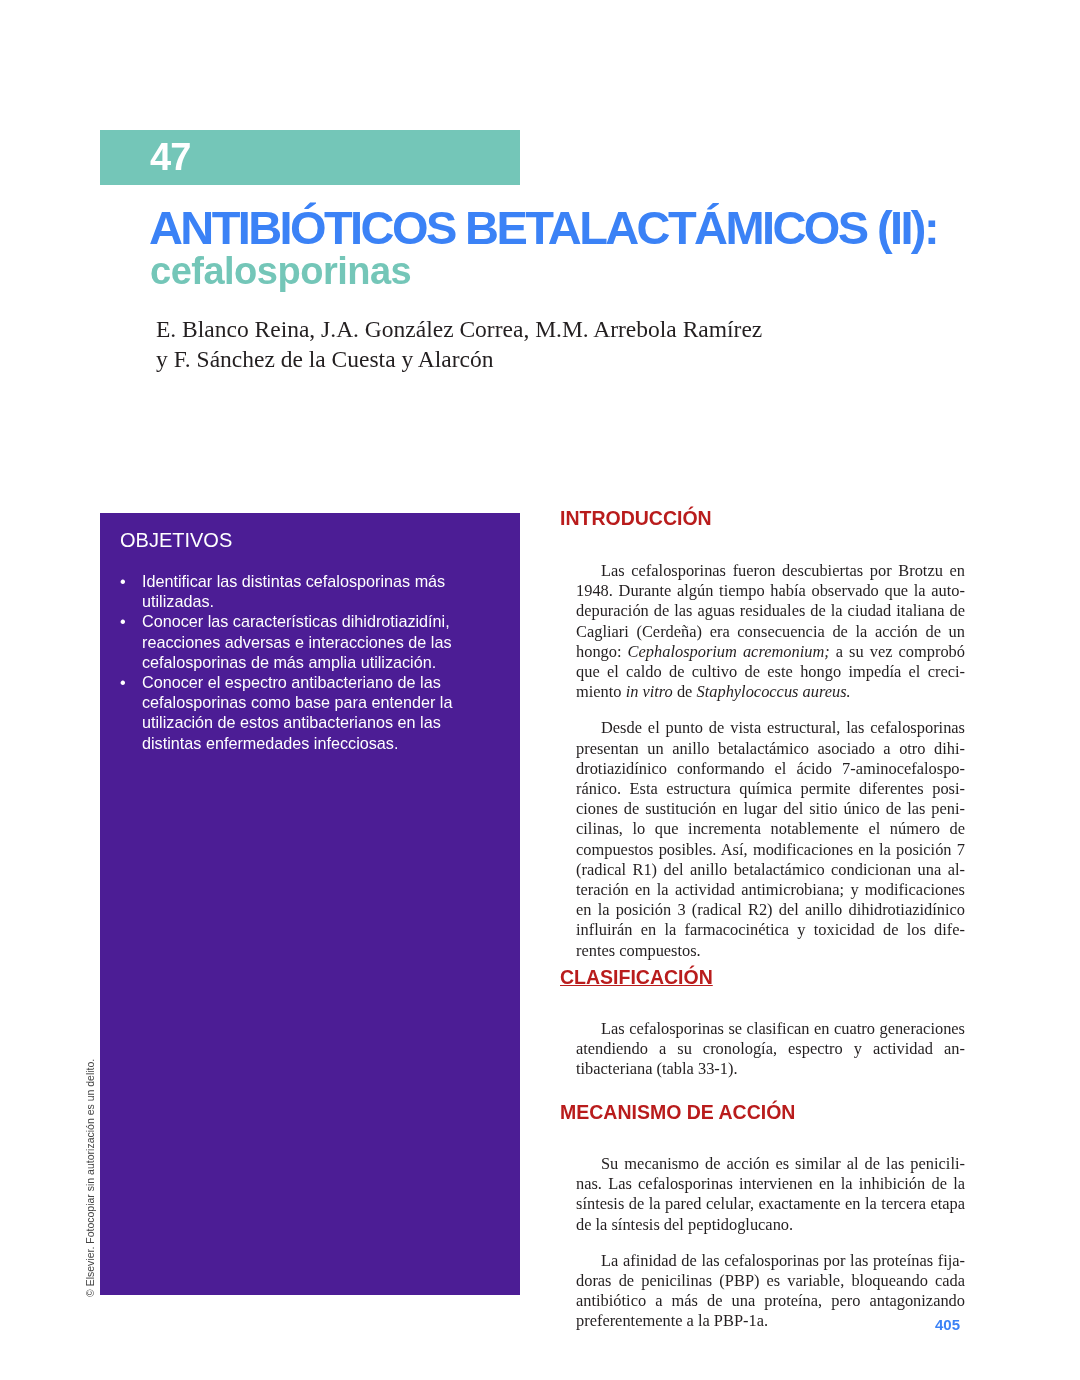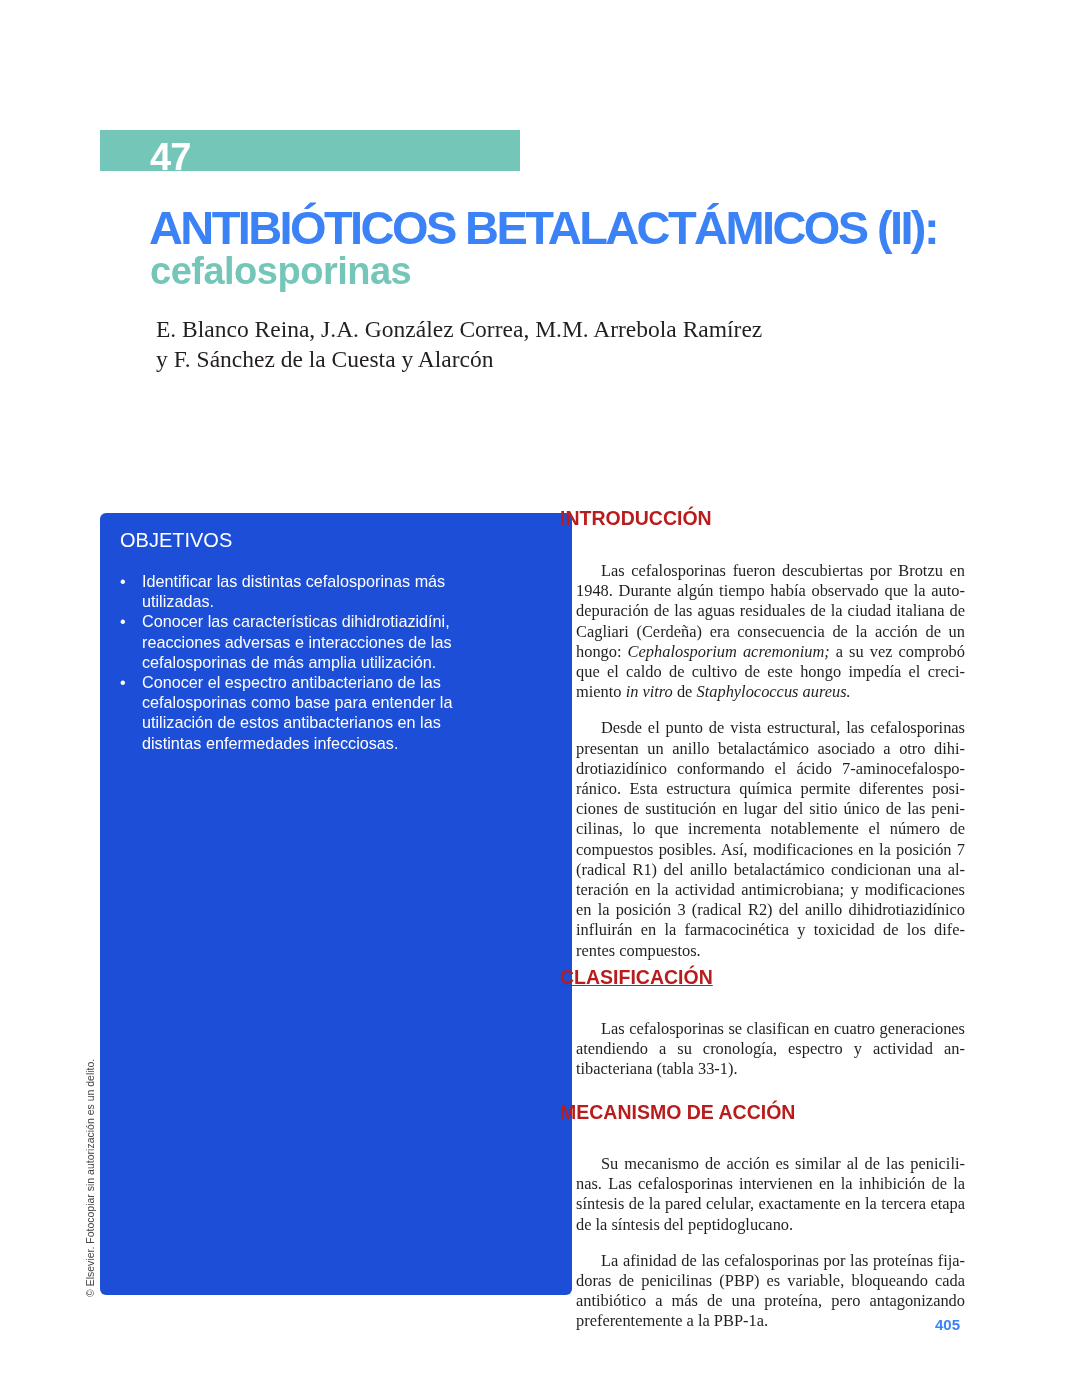--- a/index.html
+++ b/index.html
@@ -2,21 +2,21 @@
 <html><head>
 <meta charset="utf-8">
 <style>
   html, body { margin: 0; padding: 0; }
   body {
     width: 1080px; height: 1380px; position: relative;
     background: #ffffff; overflow: hidden;
     font-family: "Liberation Serif", serif; color: #231f20;
   }
   .chapter-band {
-    position: absolute; left: 100px; top: 130px; width: 420px; height: 41px;
+    position: absolute; left: 100px; top: 130px; width: 420px; height: 55px;
     background: #74c6b8;
   }
   .chapter-num {
     position: absolute; left: 50px; top: 6px;
     font-family: "Liberation Sans", sans-serif; font-weight: bold;
     font-size: 38px; color: #ffffff; letter-spacing: -1px;
   }
   .title-main {
     position: absolute; left: 149px; top: 200px; margin: 0;
     font-family: "Liberation Sans", sans-serif; font-weight: bold;
@@ -25,24 +25,23 @@
   .title-sub {
     position: absolute; left: 150px; top: 250px; margin: 0;
     font-family: "Liberation Sans", sans-serif; font-weight: bold;
     font-size: 38px; letter-spacing: -0.5px; color: #74c6b8; white-space: nowrap;
   }
   .authors {
     position: absolute; left: 150px; top: 314px; width: 700px;
     font-size: 23.5px; line-height: 30px; color: #231f20; margin-left: 6px;
   }
   .objectives {
-    position: absolute; left: 100px; top: 513px; width: 472px; height: 782px;
-    background: #1d4ed8; color: #ffffff;
+    position: absolute; left: 100px; top: 513px; width: 420px; height: 782px;
+    background: #4c1d95; color: #ffffff;
     font-family: "Liberation Sans", sans-serif;
-    border-radius: 6px;
   }
   .objectives h2 {
     margin: 0; position: absolute; left: 20px; top: 16px;
     font-size: 20px; font-weight: normal;
   }
   .objectives ul {
     position: absolute; left: 20px; top: 58px; margin: 0; padding: 0; list-style: none;
     width: 380px;
   }
   .objectives li {

